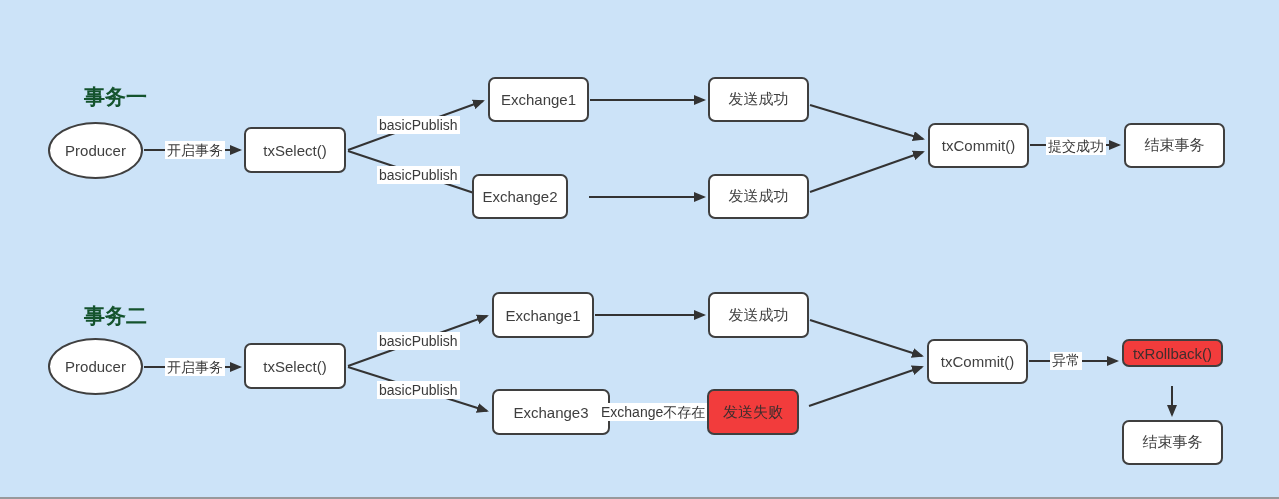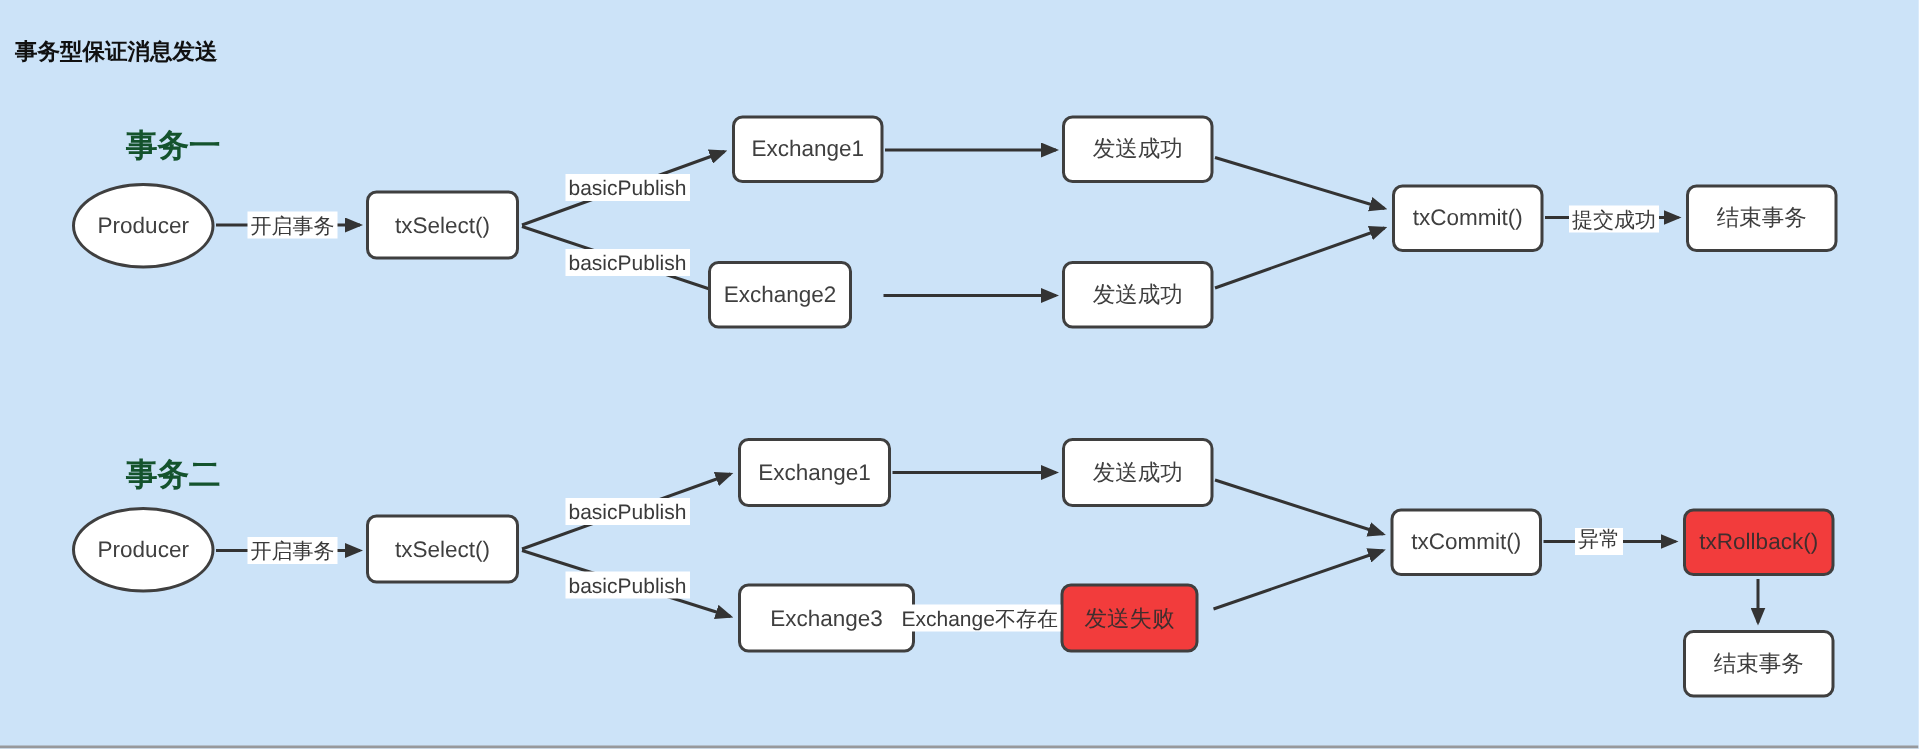--- a/index.html
+++ b/index.html
@@ -65,21 +65,20 @@
       <line x1="348" y1="367" x2="487" y2="411" marker-end="url(#ah)"></line>
       <line x1="595" y1="315" x2="704" y2="315" marker-end="url(#ah)"></line>
       <line x1="595" y1="412" x2="702" y2="412" marker-end="url(#ah)"></line>
       <line x1="810" y1="320" x2="922" y2="356" marker-end="url(#ah)"></line>
       <line x1="809" y1="406" x2="922" y2="367" marker-end="url(#ah)"></line>
       <line x1="1029" y1="361" x2="1117" y2="361" marker-end="url(#ah)"></line>
       <line x1="1172" y1="386" x2="1172" y2="415" marker-end="url(#ah)"></line>
     </g>
   </svg>
 
-  <div class="title">事务型保证消息发送</div>
 
   <div class="flow-label" style="left:84px; top:83px;">事务一</div>
 
   <div class="node ellipse" style="left:48px; top:122px; width:95px; height:57px;">Producer</div>
   <div class="node" style="left:244px; top:127px; width:102px; height:46px;">txSelect()</div>
   <div class="node" style="left:488px; top:77px; width:101px; height:45px;">Exchange1</div>
   <div class="node" style="left:472px; top:174px; width:96px; height:45px;">Exchange2</div>
   <div class="node" style="left:708px; top:77px; width:101px; height:45px;">发送成功</div>
   <div class="node" style="left:708px; top:174px; width:101px; height:45px;">发送成功</div>
   <div class="node" style="left:928px; top:123px; width:101px; height:45px;">txCommit()</div>
@@ -92,21 +91,21 @@
 
   <div class="flow-label" style="left:84px; top:302px;">事务二</div>
 
   <div class="node ellipse" style="left:48px; top:338px; width:95px; height:57px;">Producer</div>
   <div class="node" style="left:244px; top:343px; width:102px; height:46px;">txSelect()</div>
   <div class="node" style="left:492px; top:292px; width:102px; height:46px;">Exchange1</div>
   <div class="node" style="left:492px; top:389px; width:118px; height:46px;">Exchange3</div>
   <div class="node" style="left:708px; top:292px; width:101px; height:46px;">发送成功</div>
   <div class="node error" style="left:707px; top:389px; width:92px; height:46px;">发送失败</div>
   <div class="node" style="left:927px; top:339px; width:101px; height:45px;">txCommit()</div>
-  <div class="node error" style="left:1122px; top:339px; width:101px; height:45px;">txRollback()</div>
+  <div class="node error" style="left:1122px; top:339px; width:101px; height:28px;">txRollback()</div>
   <div class="node" style="left:1122px; top:420px; width:101px; height:45px;">结束事务</div>
 
   <div class="edge-label" style="left:165px; top:358px;">开启事务</div>
   <div class="edge-label" style="left:377px; top:332px;">basicPublish</div>
   <div class="edge-label" style="left:377px; top:381px;">basicPublish</div>
   <div class="edge-label" style="left:599px; top:403px;">Exchange不存在</div>
   <div class="edge-label" style="left:1050px; top:352px;font-family:Liberation Mono, monospace;">异常</div>
 
   <div class="bottom-edge"></div>
 </div>

